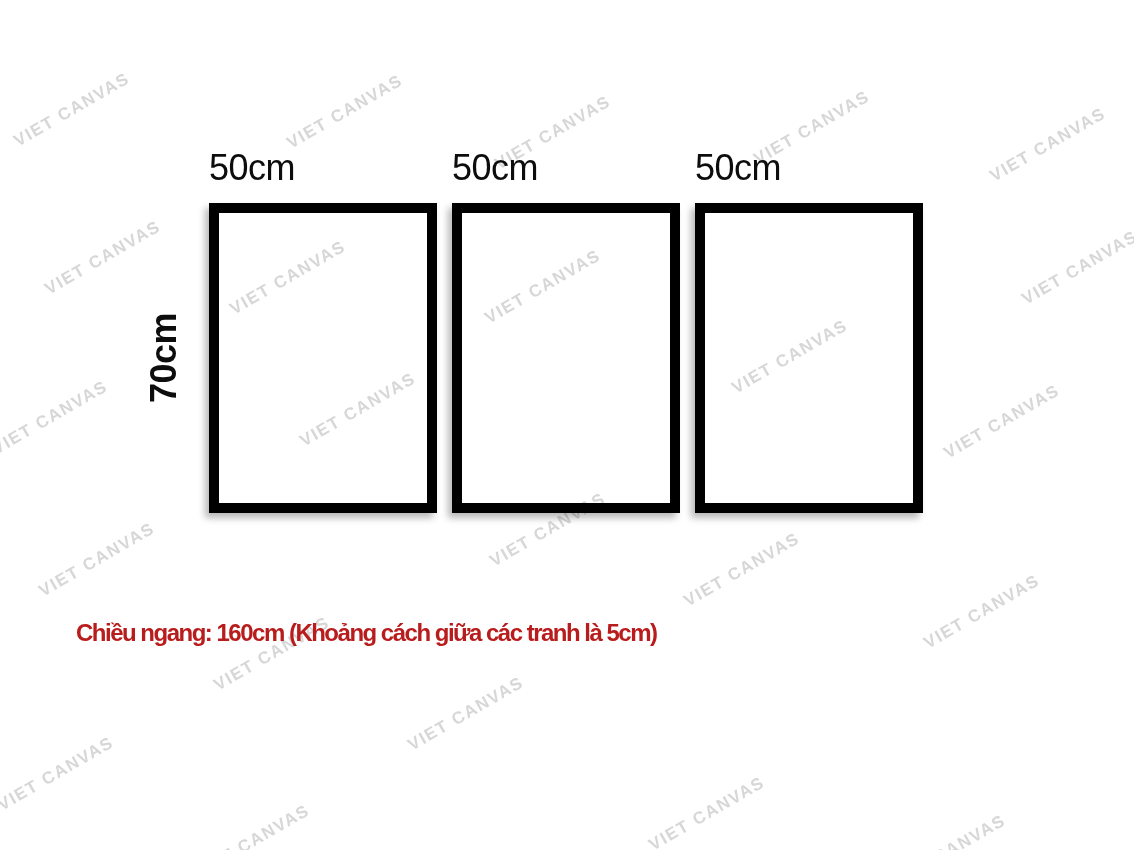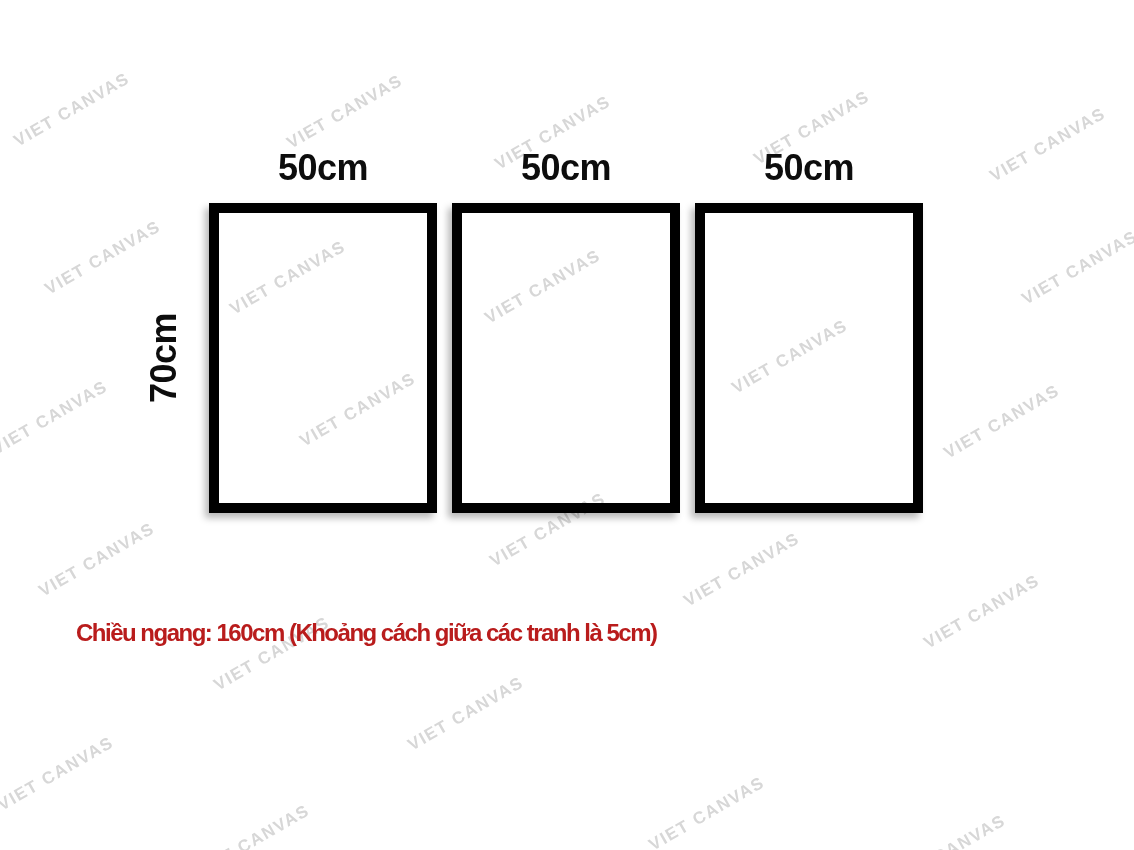--- a/index.html
+++ b/index.html
@@ -36,23 +36,23 @@
     background: transparent;
   }
   .frame-1 { left: 209px; }
   .frame-2 { left: 452px; }
   .frame-3 { left: 695px; }
   
   .size-label {
     position: absolute;
     top: 147px;
     width: 228px;
-    text-align: center;
+    text-align: left;
     font-size: 36px;
-    font-weight: 700;
+    font-weight: 400;
     color: #0d0d0d;
     z-index: 3;
     letter-spacing: -0.5px;
   }
   .size-label-1 { left: 209px; }
   .size-label-2 { left: 452px; }
   .size-label-3 { left: 695px; }
   .height-label {
     position: absolute;
     left: 164px;

